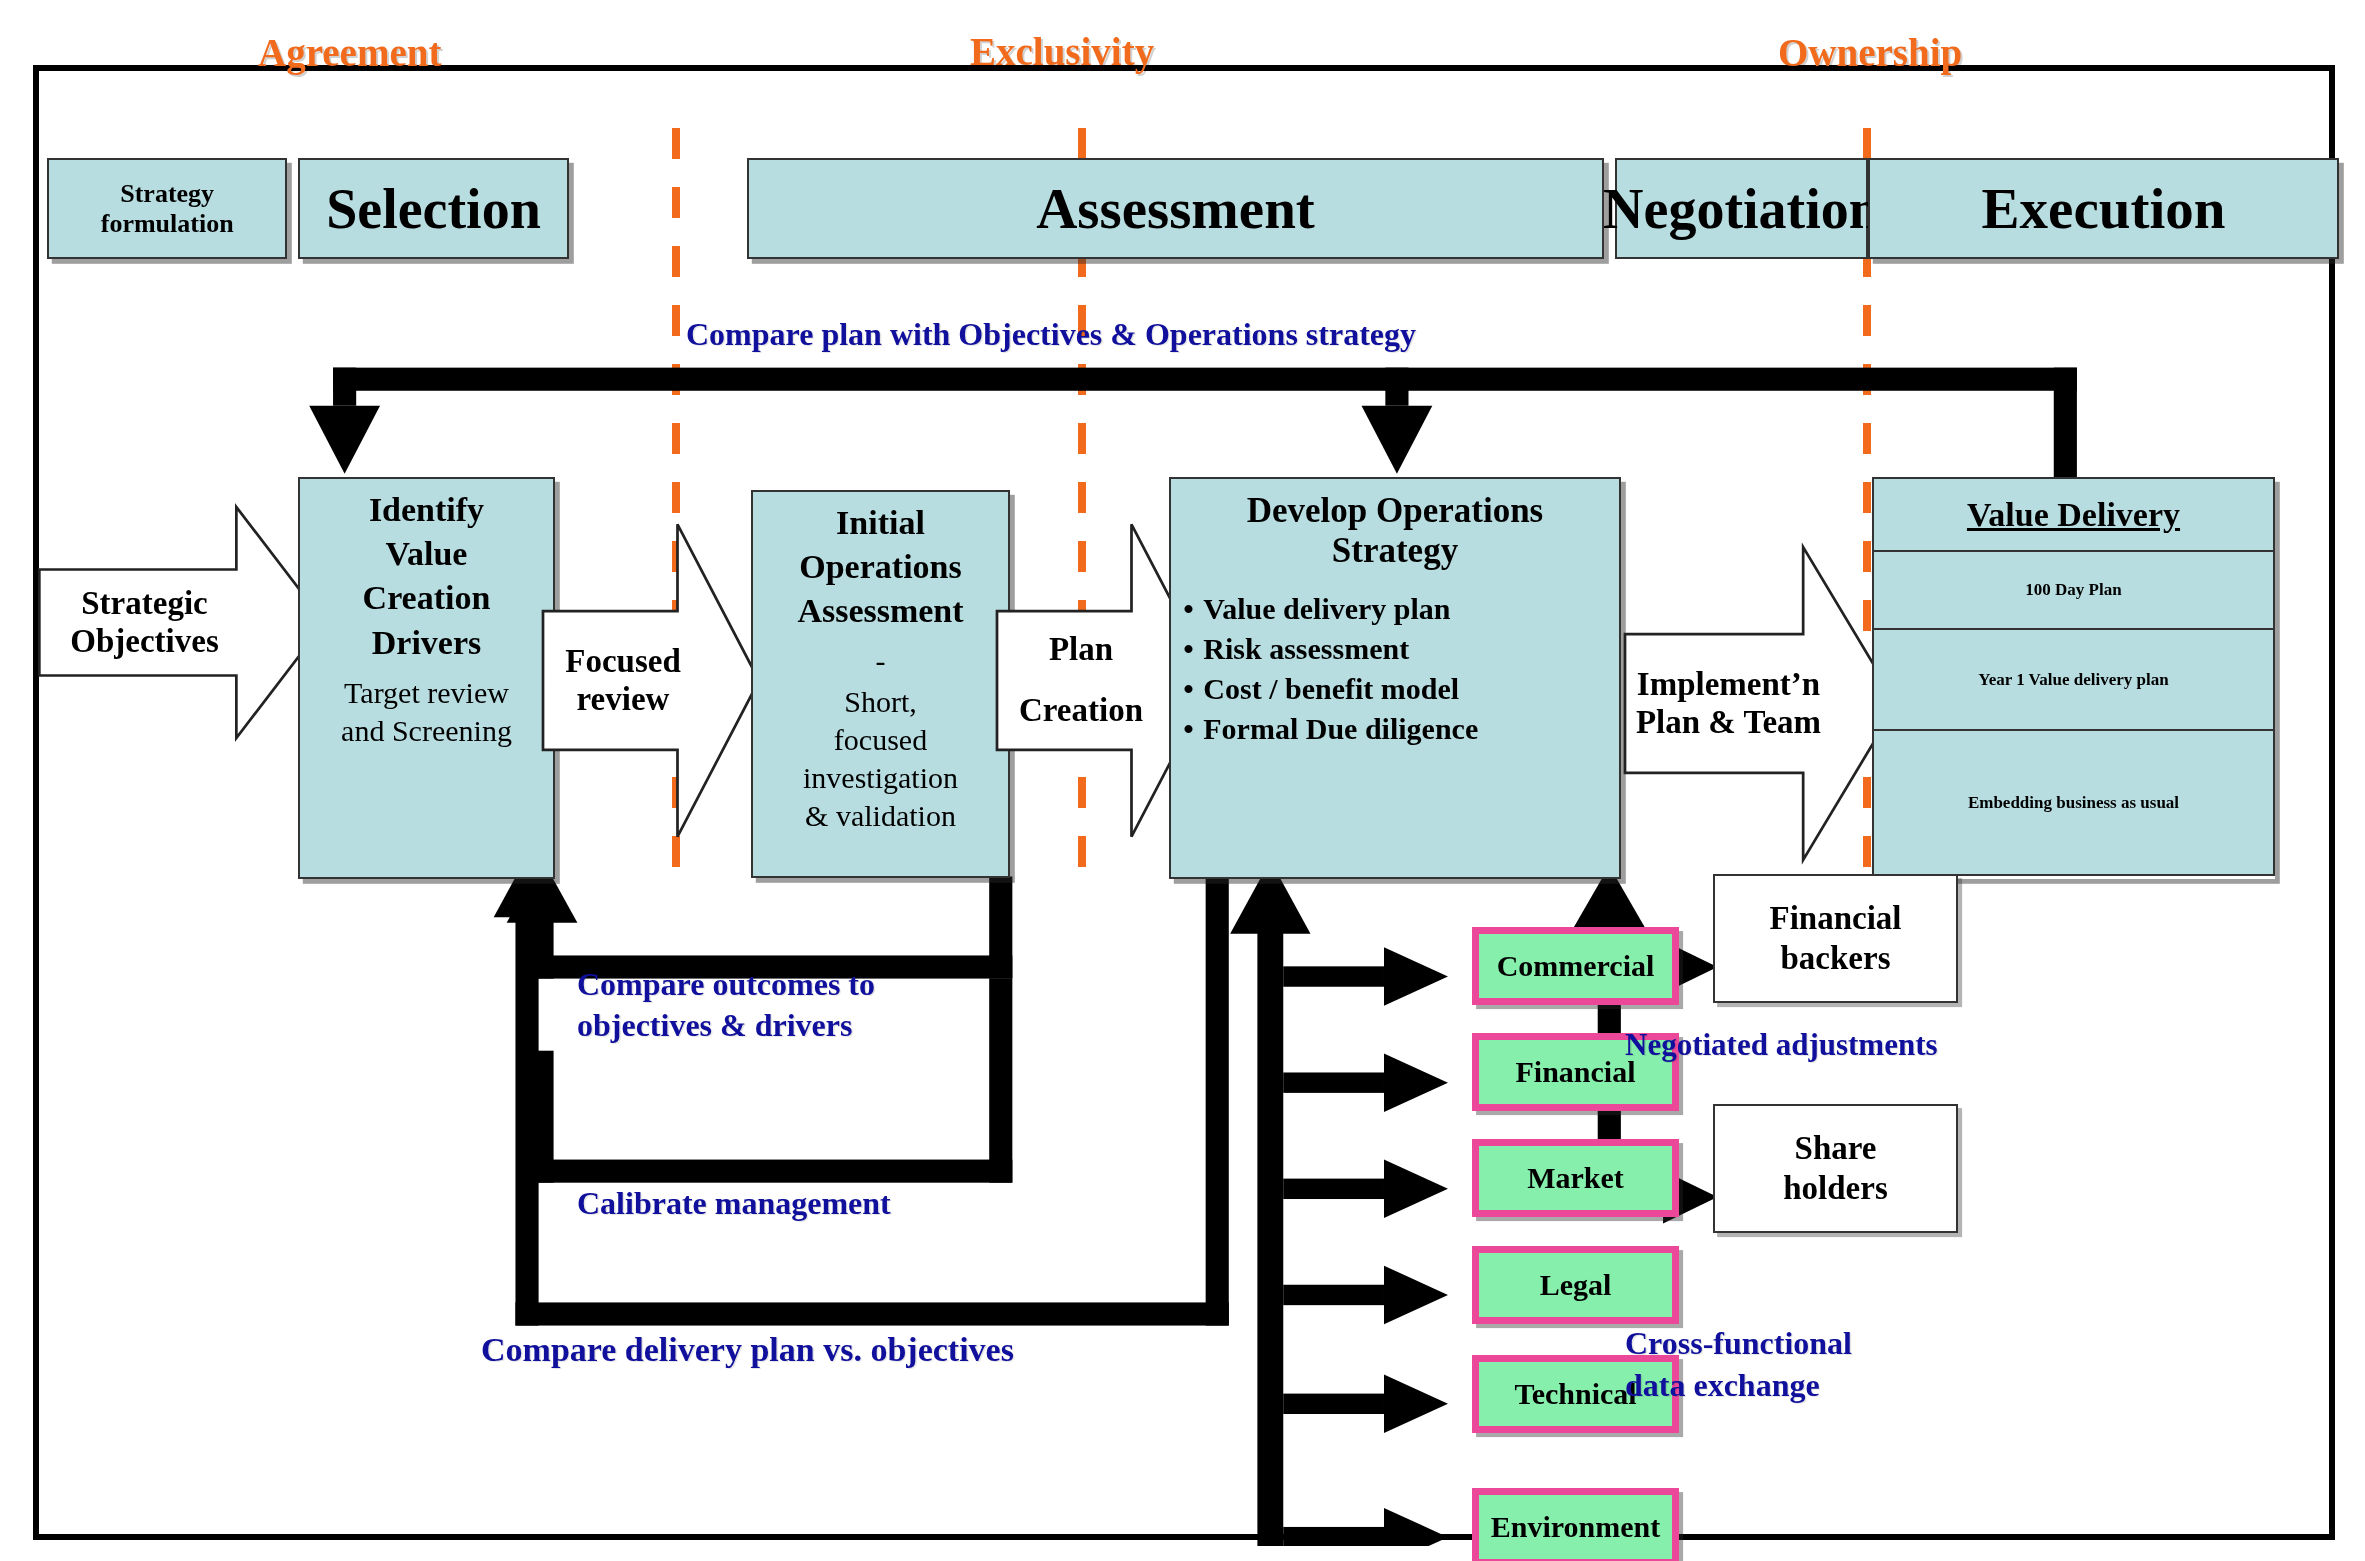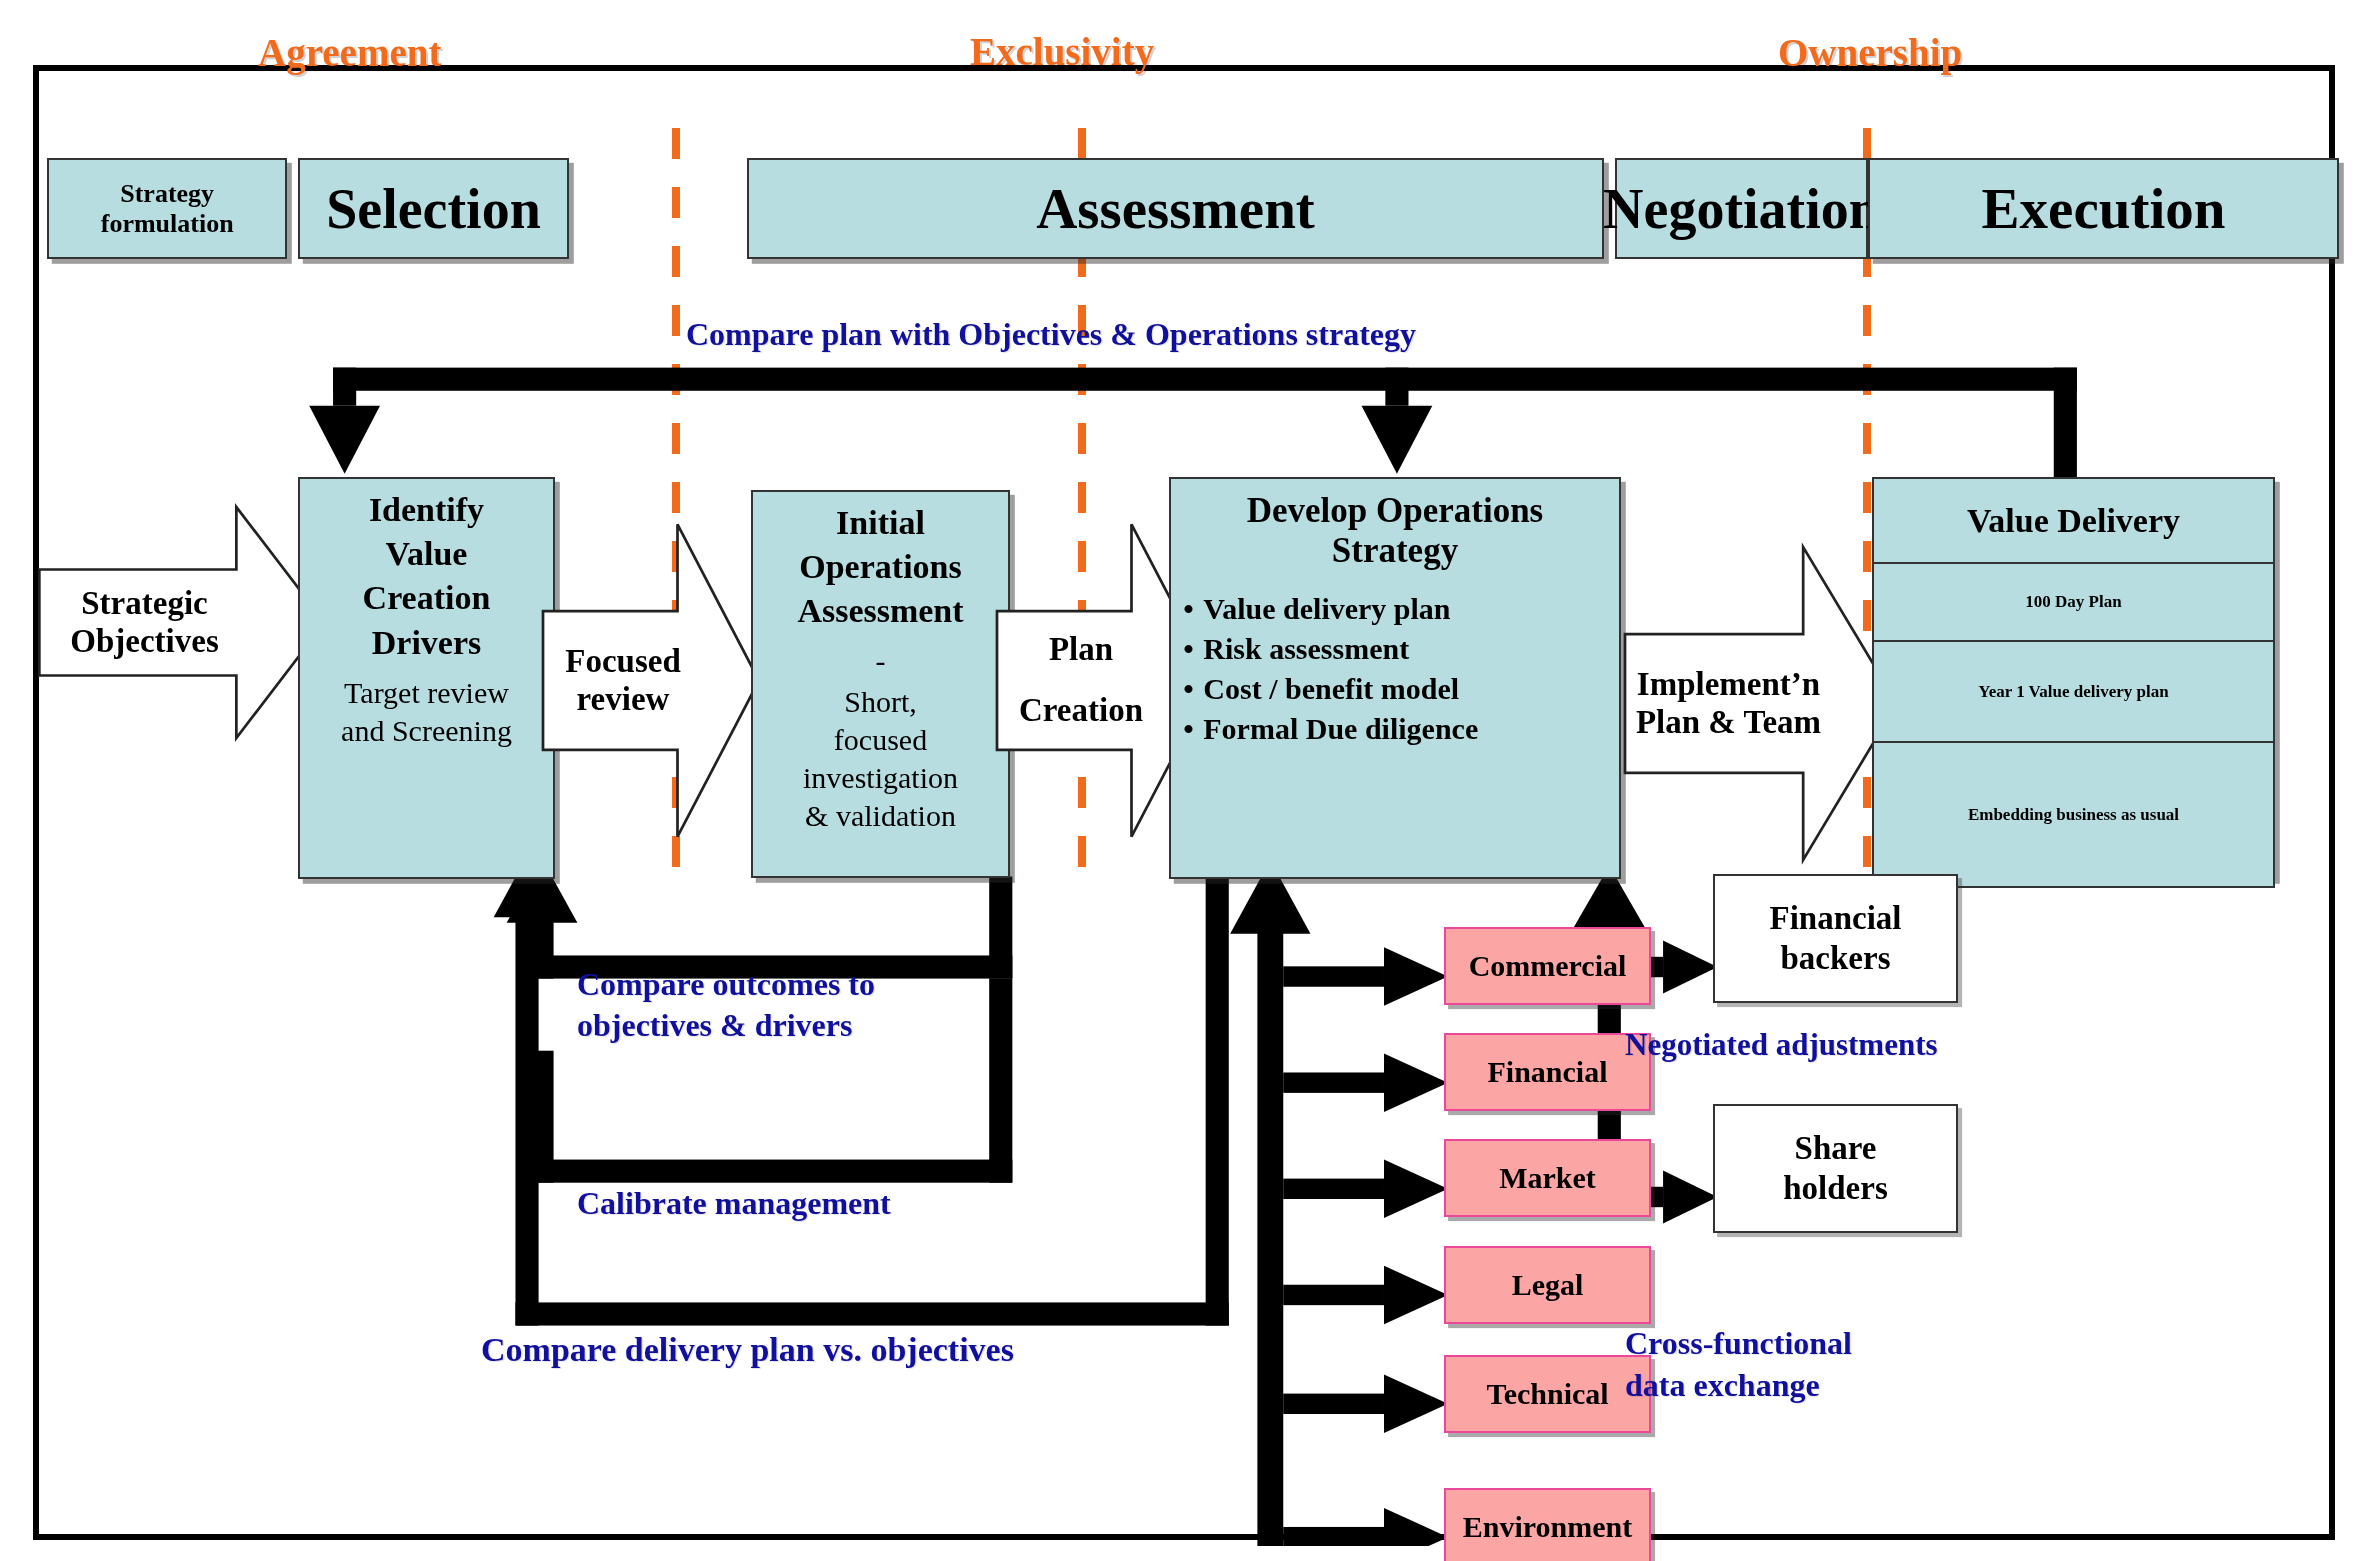--- a/index.html
+++ b/index.html
@@ -100,24 +100,24 @@
   .chev .lbl{
     position:absolute;inset:0;
     display:flex;flex-direction:column;align-items:center;justify-content:center;
     font-size:33px;font-weight:bold;line-height:1.15;color:#000;
     text-align:center;pointer-events:none;
   }
   
   #lines{position:absolute;left:0;top:0;width:2302px;height:1475px;pointer-events:none;}
   
   .fbox{
-    position:absolute;background:#fca5a5;border:2px solid #ec4899;box-sizing:border-box;
+    position:absolute;background:#86efac;border:7px solid #ec4899;box-sizing:border-box;
     box-shadow:4.1px 4.1px 0 rgba(40,40,40,.40);
     display:flex;align-items:center;justify-content:center;
-    font-size:30px;font-weight:bold;color:#000;
+    font-size:30px;font-weight:bold;color:#000;margin-left:28px;
   }
   .sbox{
     position:absolute;background:#fff;border:2px solid #333;box-sizing:border-box;
     box-shadow:4.1px 4.1px 0 rgba(40,40,40,.35);
     display:flex;align-items:center;justify-content:center;
     font-size:33px;font-weight:bold;color:#000;line-height:1.2;text-align:center;
   }
 </style>
 </head>
 <body>
@@ -280,21 +280,21 @@
       <svg viewBox="0 0 400 460" width="272" height="313">
         <path d="M0,128 L262,128 L262,0 L400,230 L262,460 L262,332 L0,332 Z" fill="#ffffff" stroke="#222" stroke-width="4"></path>
       </svg>
       <div class="lbl" style="padding-right:65px;">
         <span>Implement’n</span>
         <span>Plan &amp; Team</span>
       </div>
     </div>
 
     <div id="vd-wrap" style="left:1833px;top:406px;width:403px;height:402px;box-shadow:4.8px 4.8px 0 rgba(40,40,40,.45);">
-      <div class="row head" style="height:87px;">Value Delivery</div>
+      <div class="row head" style="height:75px;text-decoration:underline;">Value Delivery</div>
       <div class="row sub" style="height:80px;margin-top:-2px;">100 Day Plan</div>
       <div class="row sub" style="height:103px;margin-top:-2px;">Year 1 Value delivery plan</div>
       <div class="row sub" style="height:147px;margin-top:-2px;">Embedding  business as usual</div>
     </div>
 
     <div class="ann" style="left:538px;top:893px;line-height:1.28;white-space:normal;width:476px;text-align:left;">
       <div>Compare outcomes to</div>
       <div>objectives &amp; drivers</div>
     </div>
 

